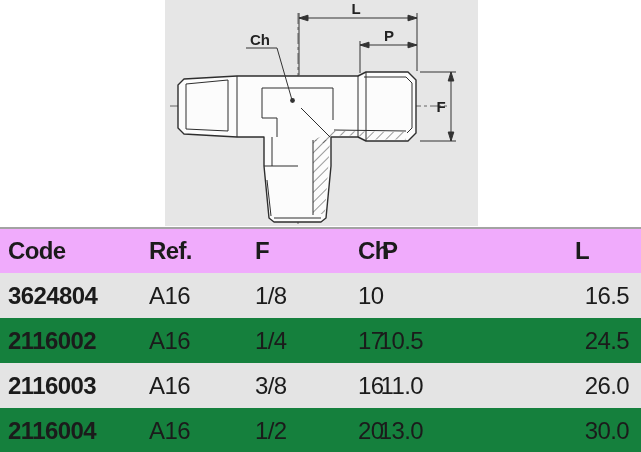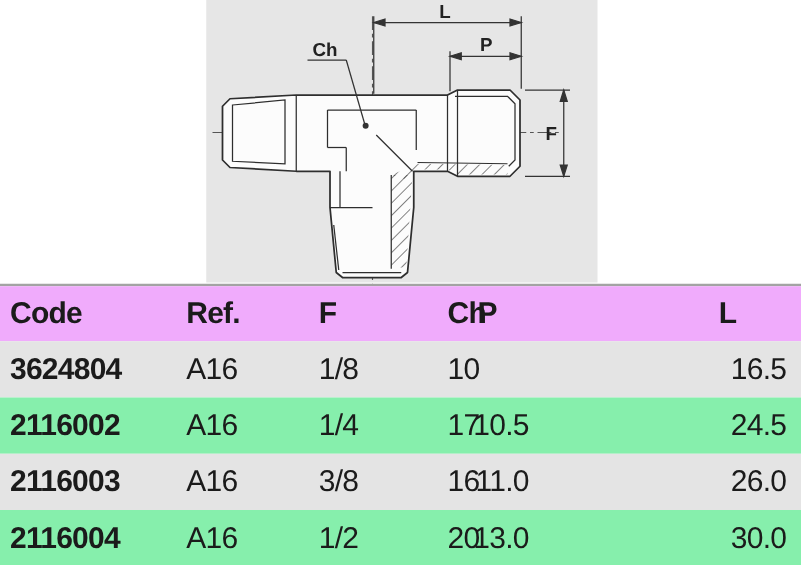--- a/index.html
+++ b/index.html
@@ -10,21 +10,21 @@
   .drawing-wrap{position:absolute;top:0;left:0;width:641px;height:227px;}
   svg text{font-family:"Liberation Sans", sans-serif;font-weight:700;font-size:15px;fill:#222;}
 
   .spec-table{
     position:absolute;top:227px;left:0;width:641px;
     border-top:2px solid #a3a3a3;
   }
   .thead{position:relative;height:44px;background:#f0abfc;}
   .trow{position:relative;height:45px;}
   .trow.odd{background:#e4e4e4;}
-  .trow.even{background:#86efac;}
+  .trow.even{background:#15803d;}
   .cell{
     position:absolute;top:0;white-space:nowrap;
     font-size:24px;letter-spacing:-0.6px;line-height:45px;color:#1b1b1b;
   }
   .thead .cell{line-height:44px;font-weight:700;}
   .b{font-weight:700;}
   
   .c-code{left:8px;}
   .c-ref{left:149px;}
   .c-f{left:255px;}

